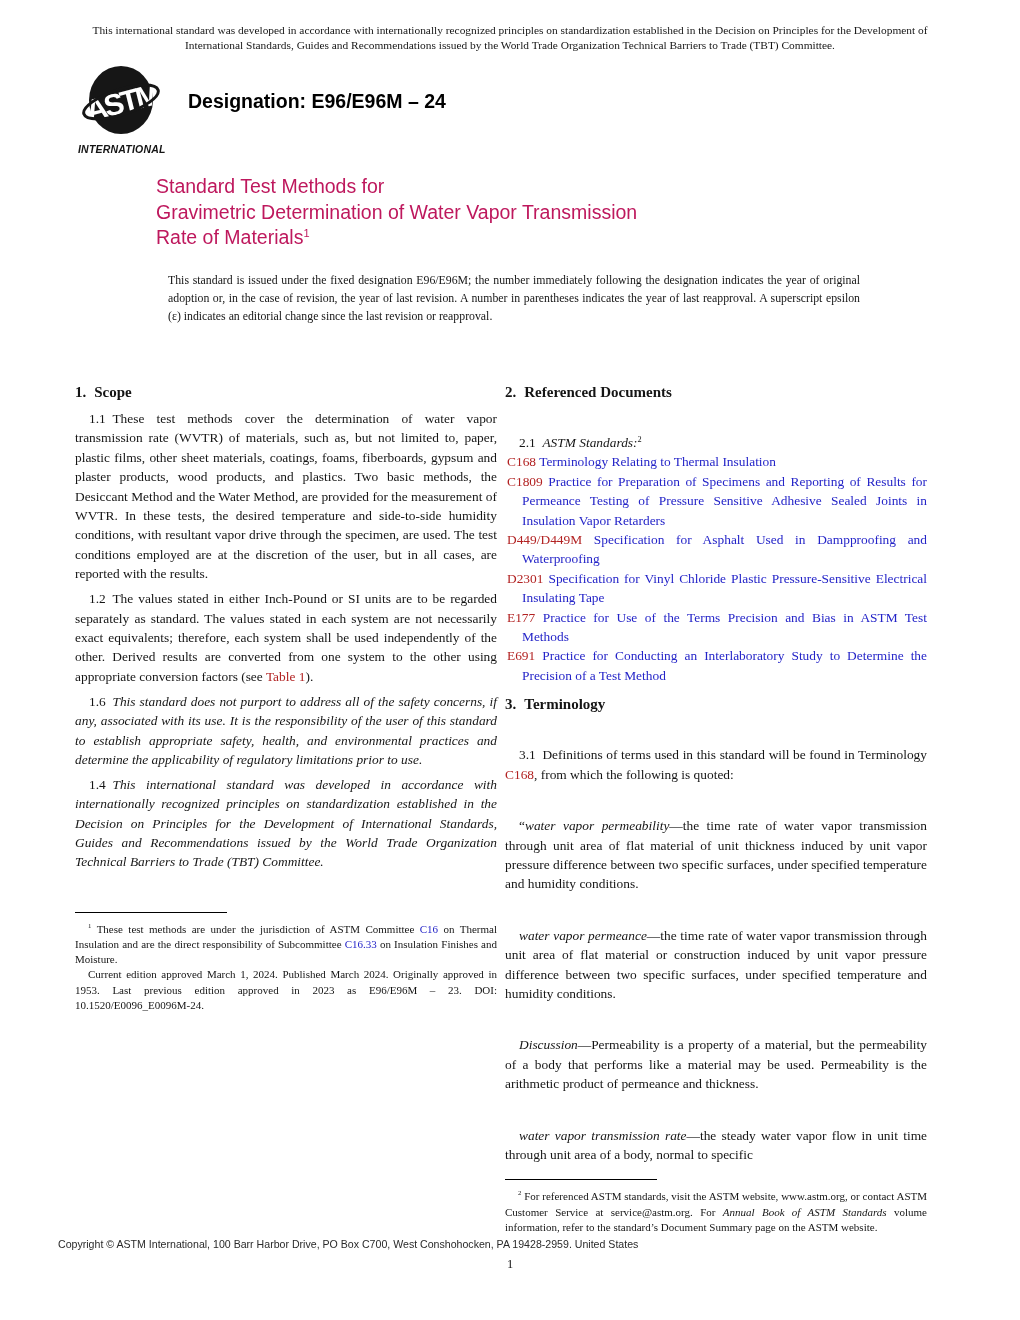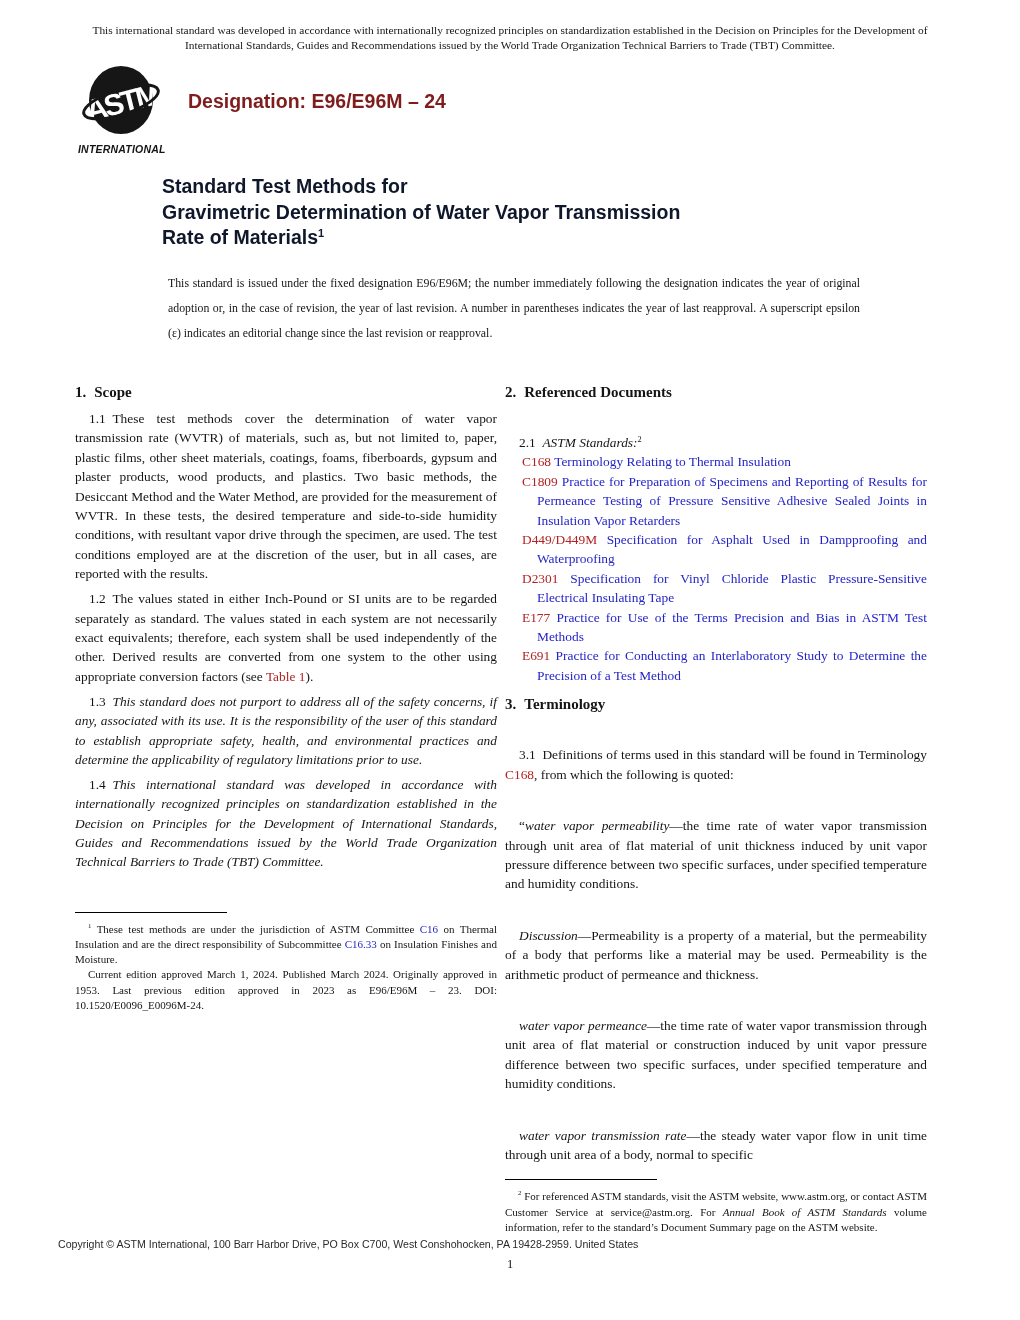--- a/index.html
+++ b/index.html
@@ -14,48 +14,48 @@
   }
   
   .header{position:absolute;top:62px;left:78px;display:flex;align-items:center;gap:24px;}
   .logo{width:86px;text-align:center;}
   .logo-sub{
     font-family:"Liberation Sans",sans-serif;font-weight:bold;font-style:italic;
     font-size:10.5px;letter-spacing:.2px;margin-top:-5px;white-space:nowrap;
   }
   .designation{
     font-family:"Liberation Sans",sans-serif;font-weight:bold;font-size:19.5px;
-    color:#7f1d1d;margin-top:-14px;
+    color:#000000;margin-top:-14px;
   }
   
   .title{
-    position:absolute;top:174px;left:162px;width:700px;
-    font-family:"Liberation Sans",sans-serif;font-weight:bold;
-    font-size:19.5px;line-height:25.5px;color:#0f172a;
+    position:absolute;top:174px;left:156px;width:700px;
+    font-family:"Liberation Sans",sans-serif;font-weight:normal;
+    font-size:19.5px;line-height:25.5px;color:#be185d;
   }
   .title sup{font-size:11px;}
   
   .issue{
     position:absolute;top:271px;left:168px;width:692px;
-    font-size:11.8px;line-height:25px;text-align:justify;
+    font-size:11.8px;line-height:18px;text-align:justify;
   }
   .dod{
     position:absolute;top:331px;left:168px;width:692px;
     font-size:11.8px;font-style:italic;
   }
   
   .columns{position:absolute;top:384px;left:75px;width:870px;display:flex;gap:8px;}
   .col{width:422px;}
   .sec{font-size:15px;font-weight:bold;margin:0 0 8px 0;}
   .sec .num{margin-right:8px;}
   .sec.mt{margin-top:11px;}
   .body{margin:0 0 5.5px 0;font-size:13.4px;line-height:19.4px;text-align:justify;text-indent:14px;}
   .tight{margin-bottom:0;margin-top:32px;}
   .ref{font-size:13.4px;line-height:19.4px;text-align:justify;padding-left:15px;text-indent:-15px;margin:0;}
-  .reflist{margin:0 0 2px 17px;}
+  .reflist{margin:0 0 2px 2px;}
   .i{font-style:italic;}
   .r{color:var(--link-red,#b22222);}
   .b{color:var(--link-blue,#2424c8);}
   sup{font-size:.62em;line-height:0;}
   .fnsep{border:none;border-top:1.4px solid #000;width:152px;margin:40px 0 9px 0;}
   .fnsep.right{margin-top:15px;}
   .fn{font-size:11px;line-height:15.2px;text-align:justify;text-indent:13px;margin:0;}
   
   .copyright{
     position:absolute;top:1238px;left:58px;width:870px;
@@ -93,21 +93,21 @@
   <div class="issue">This standard is issued under the fixed designation E96/E96M; the number immediately following the designation indicates the year of original adoption or, in the case of revision, the year of last revision. A number in parentheses indicates the year of last reapproval. A superscript epsilon (ε) indicates an editorial change since the last revision or reapproval.</div>
 
   <div class="columns">
 
     <div class="col">
       <div class="sec">
         <span class="num">1.</span><span>Scope</span>
       </div>
       <p class="body"><span>1.1 These test methods cover the determination of water vapor transmission rate (WVTR) of materials, such as, but not limited to, paper, plastic films, other sheet materials, coatings, foams, fiberboards, gypsum and plaster products, wood products, and plastics. Two basic methods, the Desiccant Method and the Water Method, are provided for the measurement of WVTR. In these tests, the desired temperature and side-to-side humidity conditions, with resultant vapor drive through the specimen, are used. The test conditions employed are at the discretion of the user, but in all cases, are reported with the results.</span></p>
       <p class="body"><span>1.2 The values stated in either Inch-Pound or SI units are to be regarded separately as standard. The values stated in each system are not necessarily exact equivalents; therefore, each system shall be used independently of the other. Derived results are converted from one system to the other using appropriate conversion factors (see </span><span class="r">Table 1</span><span>).</span></p>
-      <p class="body"><span>1.3 </span><span class="i">This standard does not purport to address all of the safety concerns, if any, associated with its use. It is the responsibility of the user of this standard to establish appropriate safety, health, and environmental practices and determine the applicability of regulatory limitations prior to use.</span></p>
+      <p class="body"><span>1.6 </span><span class="i">This standard does not purport to address all of the safety concerns, if any, associated with its use. It is the responsibility of the user of this standard to establish appropriate safety, health, and environmental practices and determine the applicability of regulatory limitations prior to use.</span></p>
       <p class="body"><span>1.4 </span><span class="i">This international standard was developed in accordance with internationally recognized principles on standardization established in the Decision on Principles for the Development of International Standards, Guides and Recommendations issued by the World Trade Organization Technical Barriers to Trade (TBT) Committee.</span></p>
 
       <hr class="fnsep">
       <p class="fn"><sup>1</sup><span> These test methods are under the jurisdiction of ASTM Committee </span><span class="b">C16</span><span> on Thermal Insulation and are the direct responsibility of Subcommittee </span><span class="b">C16.33</span><span> on Insulation Finishes and Moisture.</span></p>
       <p class="fn"><span>Current edition approved March 1, 2024. Published March 2024. Originally approved in 1953. Last previous edition approved in 2023 as E96/E96M – 23. DOI: 10.1520/E0096_E0096M-24.</span></p>
     </div>
 
     <div class="col">
       <div class="sec">
         <span class="num">2.</span><span>Referenced Documents</span>
@@ -120,22 +120,22 @@
         <p class="ref"><span class="r">D2301</span><span class="b"> Specification for Vinyl Chloride Plastic Pressure-Sensitive Electrical Insulating Tape</span></p>
         <p class="ref"><span class="r">E177</span><span class="b"> Practice for Use of the Terms Precision and Bias in ASTM Test Methods</span></p>
         <p class="ref"><span class="r">E691</span><span class="b"> Practice for Conducting an Interlaboratory Study to Determine the Precision of a Test Method</span></p>
       </div>
 
       <div class="sec mt">
         <span class="num">3.</span><span>Terminology</span>
       </div>
       <p class="body tight"><span>3.1 Definitions of terms used in this standard will be found in Terminology </span><span class="r">C168</span><span>, from which the following is quoted:</span></p>
       <p class="body tight"><span>“</span><span class="i">water vapor permeability</span><span>—the time rate of water vapor transmission through unit area of flat material of unit thickness induced by unit vapor pressure difference between two specific surfaces, under specified temperature and humidity conditions.</span></p>
+      <p class="body tight"><span class="i">water vapor permeance</span><span>—the time rate of water vapor transmission through unit area of flat material or construction induced by unit vapor pressure difference between two specific surfaces, under specified temperature and humidity conditions.</span></p>
       <p class="body tight"><span class="i">Discussion</span><span>—Permeability is a property of a material, but the permeability of a body that performs like a material may be used. Permeability is the arithmetic product of permeance and thickness.</span></p>
-      <p class="body tight"><span class="i">water vapor permeance</span><span>—the time rate of water vapor transmission through unit area of flat material or construction induced by unit vapor pressure difference between two specific surfaces, under specified temperature and humidity conditions.</span></p>
       <p class="body tight"><span class="i">water vapor transmission rate</span><span>—the steady water vapor flow in unit time through unit area of a body, normal to specific</span></p>
 
       <hr class="fnsep right">
       <p class="fn"><sup>2</sup><span> For referenced ASTM standards, visit the ASTM website, www.astm.org, or contact ASTM Customer Service at service@astm.org. For </span><span class="i">Annual Book of ASTM Standards</span><span> volume information, refer to the standard’s Document Summary page on the ASTM website.</span></p>
     </div>
 
   </div>
 
   <div class="copyright">Copyright © ASTM International, 100 Barr Harbor Drive, PO Box C700, West Conshohocken, PA 19428-2959. United States</div>
   <div class="pagenum">1</div>

